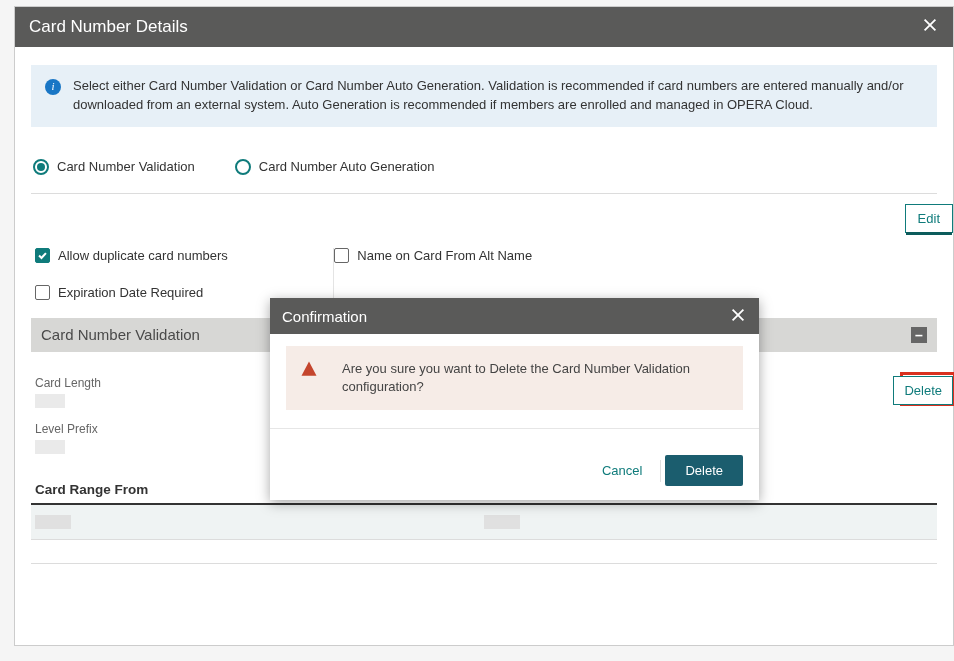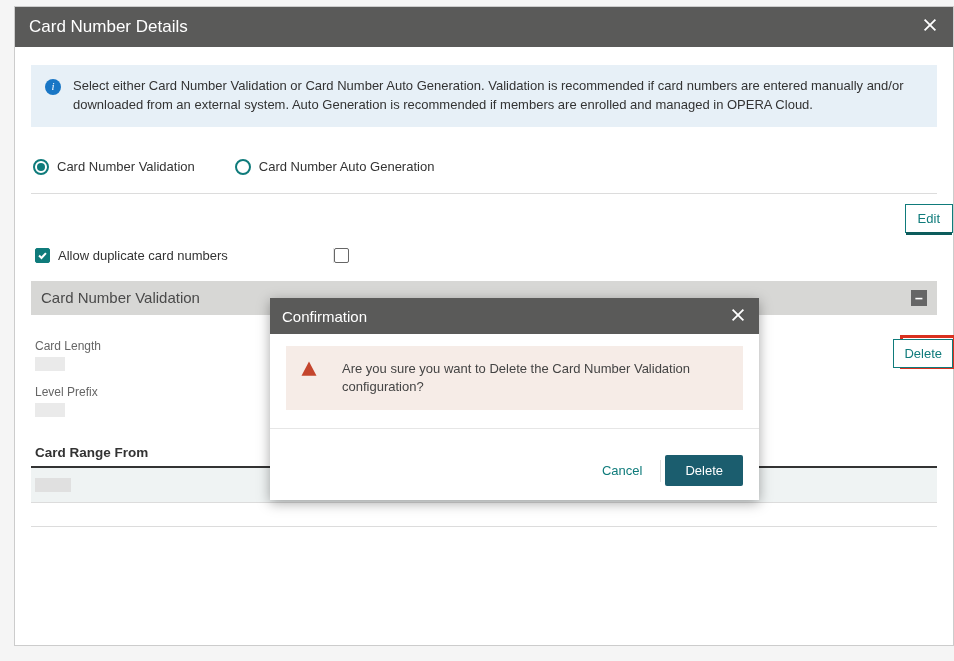--- a/index.html
+++ b/index.html
@@ -146,24 +146,29 @@
     <div class="checkbox-grid">
       <div class="cb-col">
         <div class="cb-item">
           <span class="cb checked">
             <svg viewBox="0 0 16 16">
                 <path d="M3 8 L6.5 11.5 L13 4.5"></path>
               </svg>
           </span>
           <span>Allow duplicate card numbers</span>
         </div>
+        <div class="cb-item">
+          <span class="cb"></span>
+          <span>Expiration Date Required</span>
+        </div>
       </div>
       <div class="cb-col">
         <div class="cb-item">
           <span class="cb"></span>
+          <span>Name on Card From Alt Name</span>
         </div>
       </div>
     </div>
 
     <div class="section-bar">
       <span>Card Number Validation</span>
       <span class="collapse">–</span>
     </div>
 
     <div class="delete-btn-wrap">

